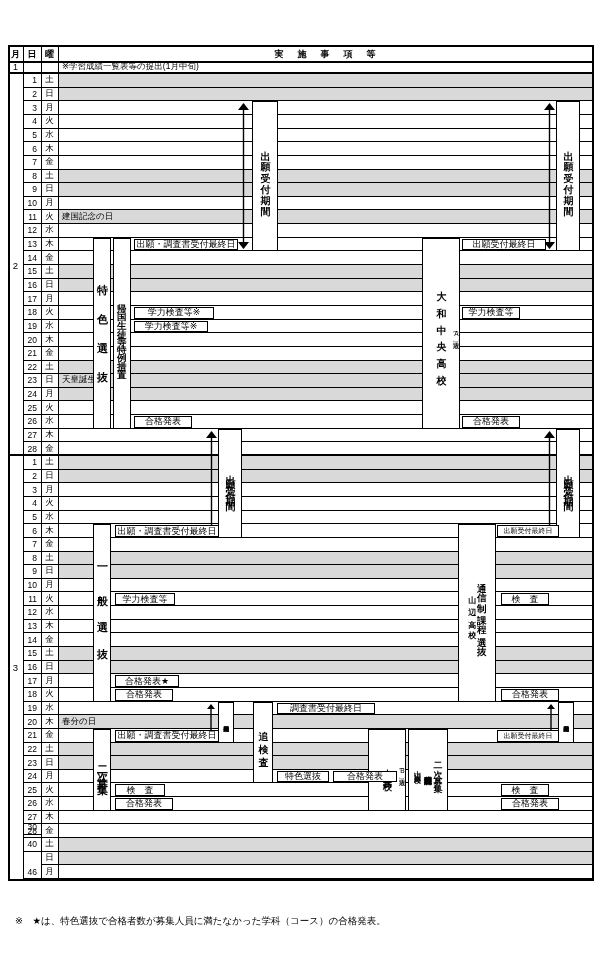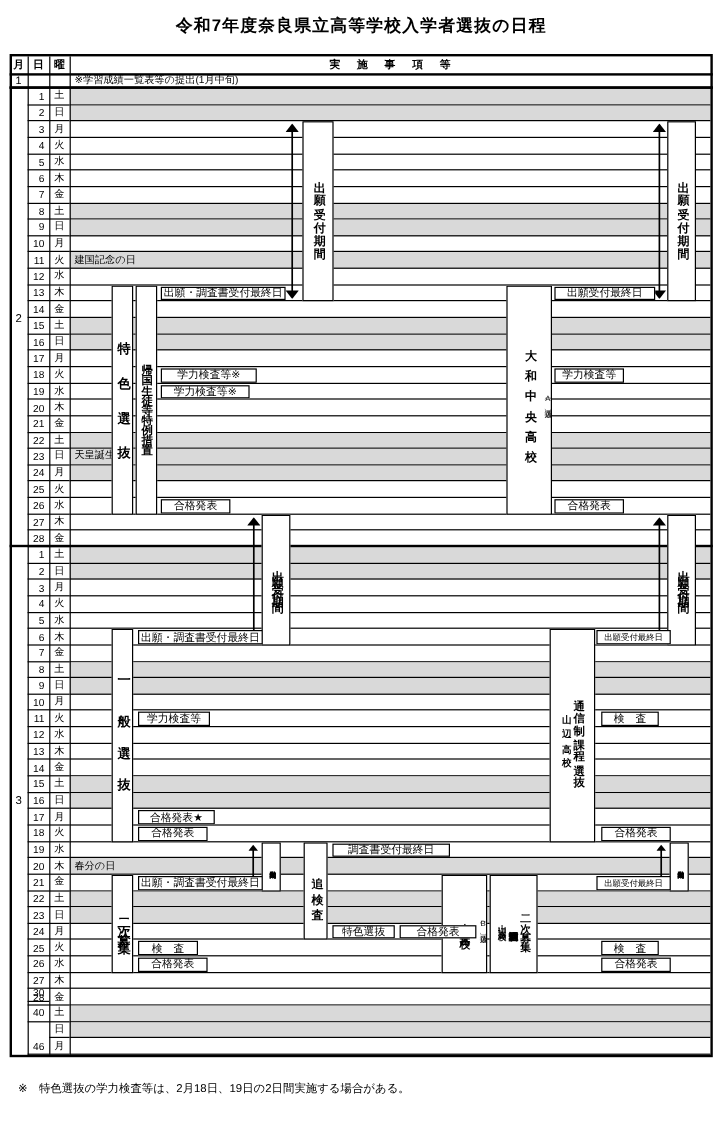--- a/index.html
+++ b/index.html
@@ -43,21 +43,20 @@
   .footnote{position:absolute;left:15px;font-size:9.5px;white-space:nowrap;}
   .logo{position:absolute;top:921px;right:10px;height:34px;}
   .logo-text{font-size:27px;font-weight:bold;color:#7b7b7b;letter-spacing:-0.5px;
              font-family:"DejaVu Sans","Liberation Sans",sans-serif;}
   .logo-ruby{position:absolute;top:-3px;right:5px;font-size:6px;color:#8a8a8a;letter-spacing:1px;}
 </style>
 </head>
 <body>
 
 <div id="sheet">
-  <div class="title">令和7年度奈良県立高等学校入学者選抜の日程</div>
 
   <div class="hcell" style="left:8px;width:15px;">月</div>
   <div class="hcell" style="left:23px;width:18px;">日</div>
   <div class="hcell" style="left:41px;width:17px;">曜</div>
   <div class="hcell items" style="left:58px;width:534px;">実施事項等</div>
   <div class="hline" style="left:8px;top:61px;width:586px;height:1.5px;"></div>
 
   <div class="jan-month">1</div>
   <div class="jan-note">※学習成績一覧表等の提出(1月中旬)</div>
   <div class="hline" style="left:8px;top:72px;width:586px;height:2px;"></div>
@@ -348,15 +347,15 @@
         <span class="vt" style="font-size: 9px; letter-spacing: 7.37288px;">二次募集</span>
       </div>
       <div class="hbox" style="left: 115px; top: 784.492px; width: 50px; height: 11.6441px; font-size: 9px;">検　査</div>
       <div class="hbox" style="left: 115px; top: 798.136px; width: 58px; height: 11.6441px; font-size: 9px;">合格発表</div>
       <div class="hbox" style="left: 501px; top: 784.492px; width: 48px; height: 11.6441px; font-size: 9px;">検　査</div>
       <div class="hbox" style="left: 501px; top: 798.136px; width: 58px; height: 11.6441px; font-size: 9px;">合格発表</div>
     </div>
 
   <div class="frame"></div>
 
-  <div class="footnote" style="top:901px;">※　特色選抜の学力検査等は、2月18日、19日の2日間実施する場合がある。</div>
+  <div class="footnote" style="top:915px;">※　★は、特色選抜で合格者数が募集人員に満たなかった学科（コース）の合格発表。</div>
 
 </div>
 
 </body></html>

